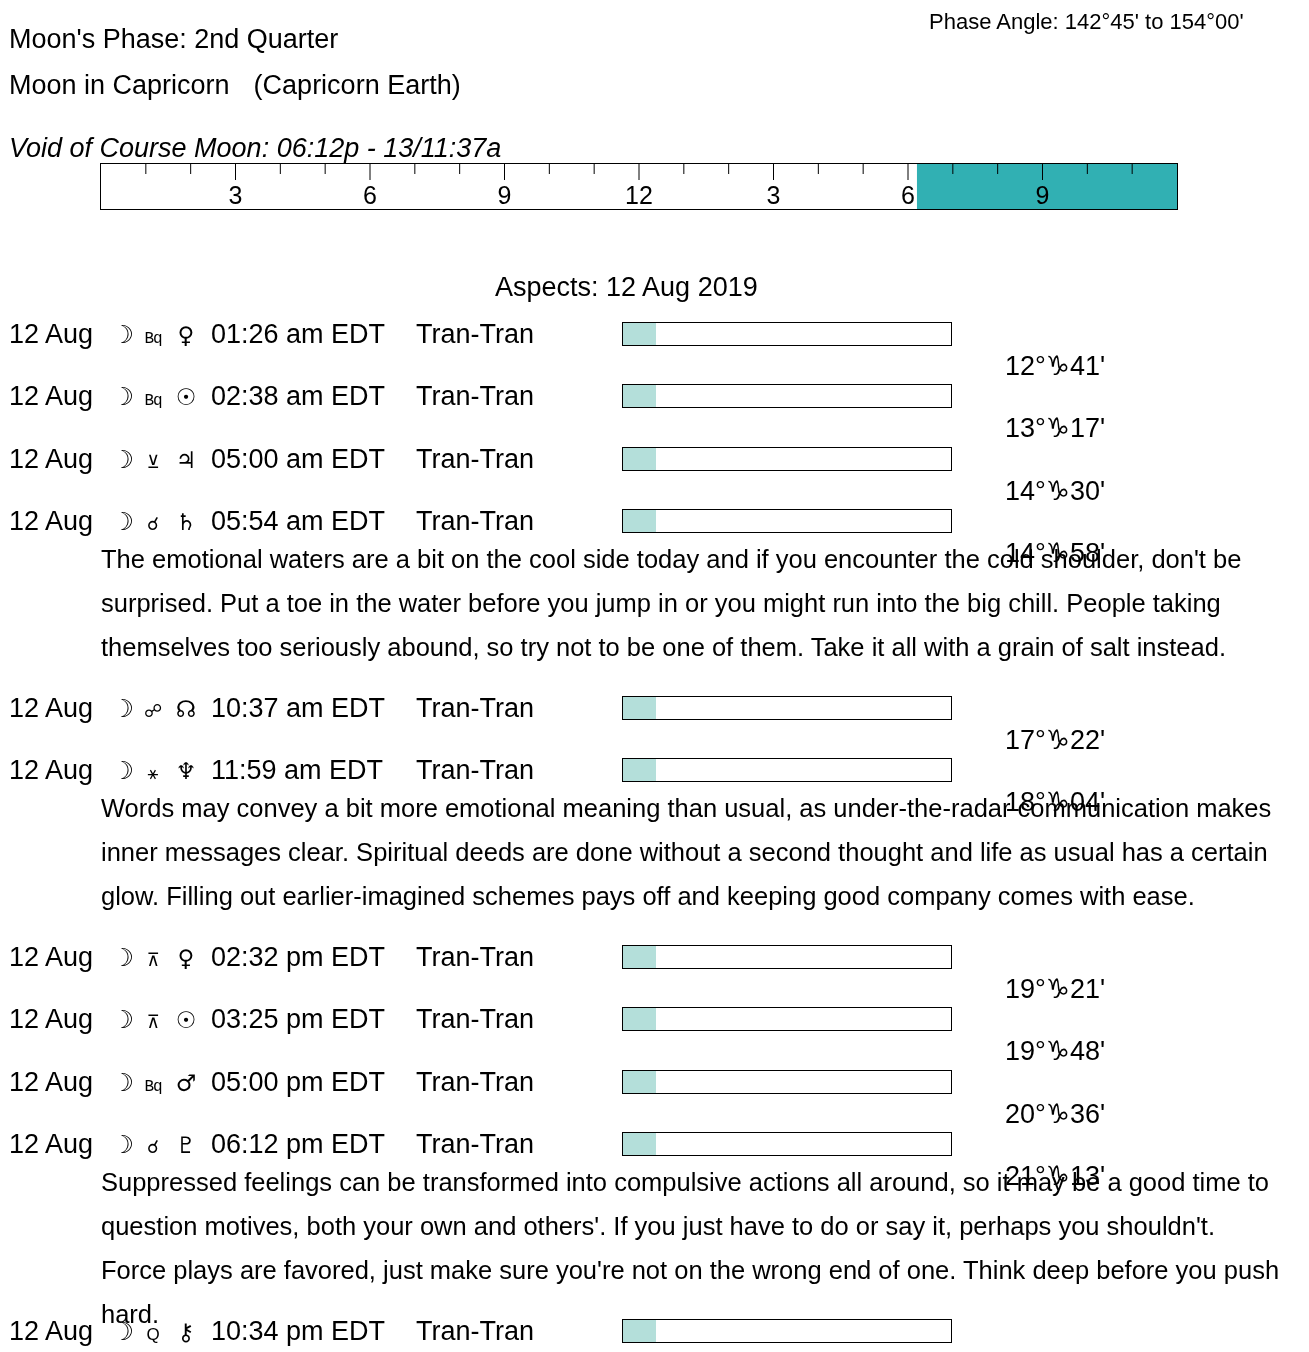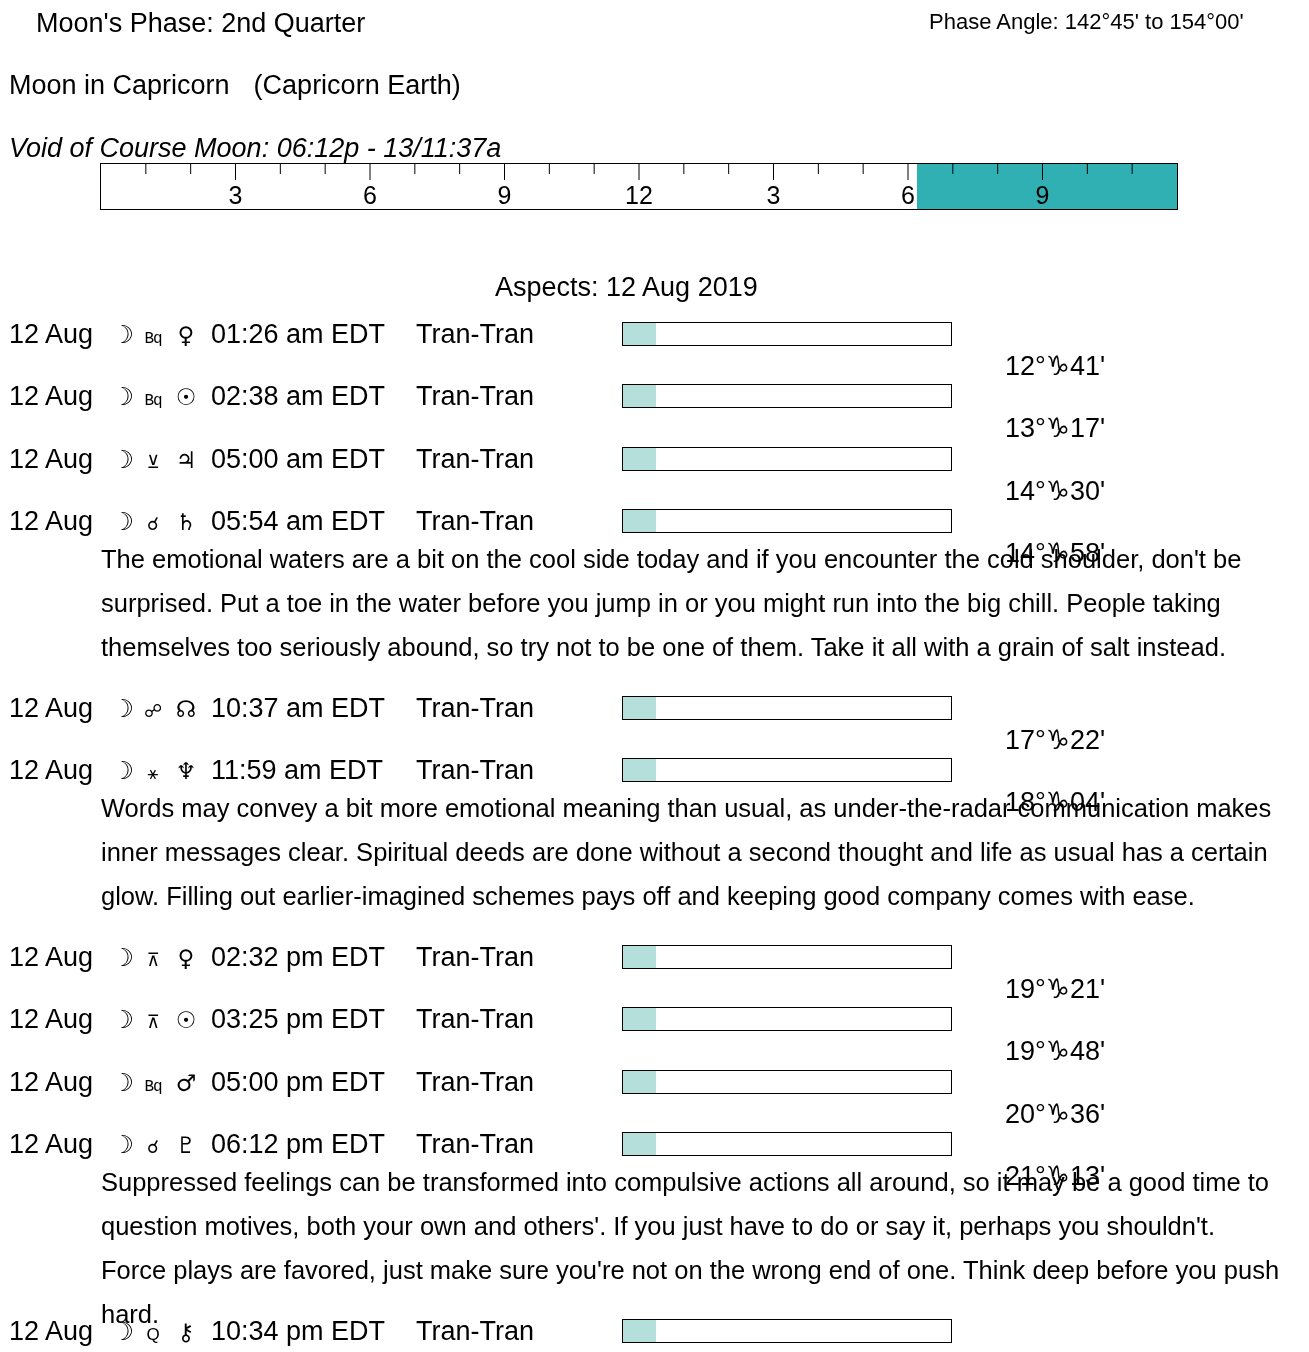--- a/index.html
+++ b/index.html
@@ -34,21 +34,21 @@
   }
   .orb-fill { position: absolute; left: 0; top: 0; bottom: 0; background: #b4dfda; }
   .interp {
     position: absolute; left: 101px; width: 1180px;
     font-size: 25.5px; line-height: 44px; white-space: normal;
   }
 </style>
 </head>
 <body>
 
-<div class="abs hdr" style="left:9px; top:8px;margin-left:27px;">Moon's Phase:  2nd Quarter</div>
+<div class="abs hdr" style="left:9px; top:24px;">Moon's Phase:  2nd Quarter</div>
 <div class="abs phase-angle" style="left:929px; top:9px;">Phase Angle:  142°45' to 154°00'</div>
 <div class="abs hdr" style="left:9px; top:70px;">
   <span>Moon in Capricorn</span><span style="display:inline-block;width:24px"></span><span>(Capricorn Earth)</span>
 </div>
 <div class="abs hdr" style="left:9px; top:133px;font-style:italic;">Void of Course Moon:  06:12p - 13/11:37a</div>
 
 <div id="timeline">
   <svg id="timeline-svg" width="1076" height="45">
       <rect x="815.9666666666666" y="0" width="260.0333333333334" height="45" fill="#31b0b3"></rect>
       <line x1="44.83333333333333" x2="44.83333333333333" y1="0" y2="10" stroke="#000" stroke-width="1"></line>

